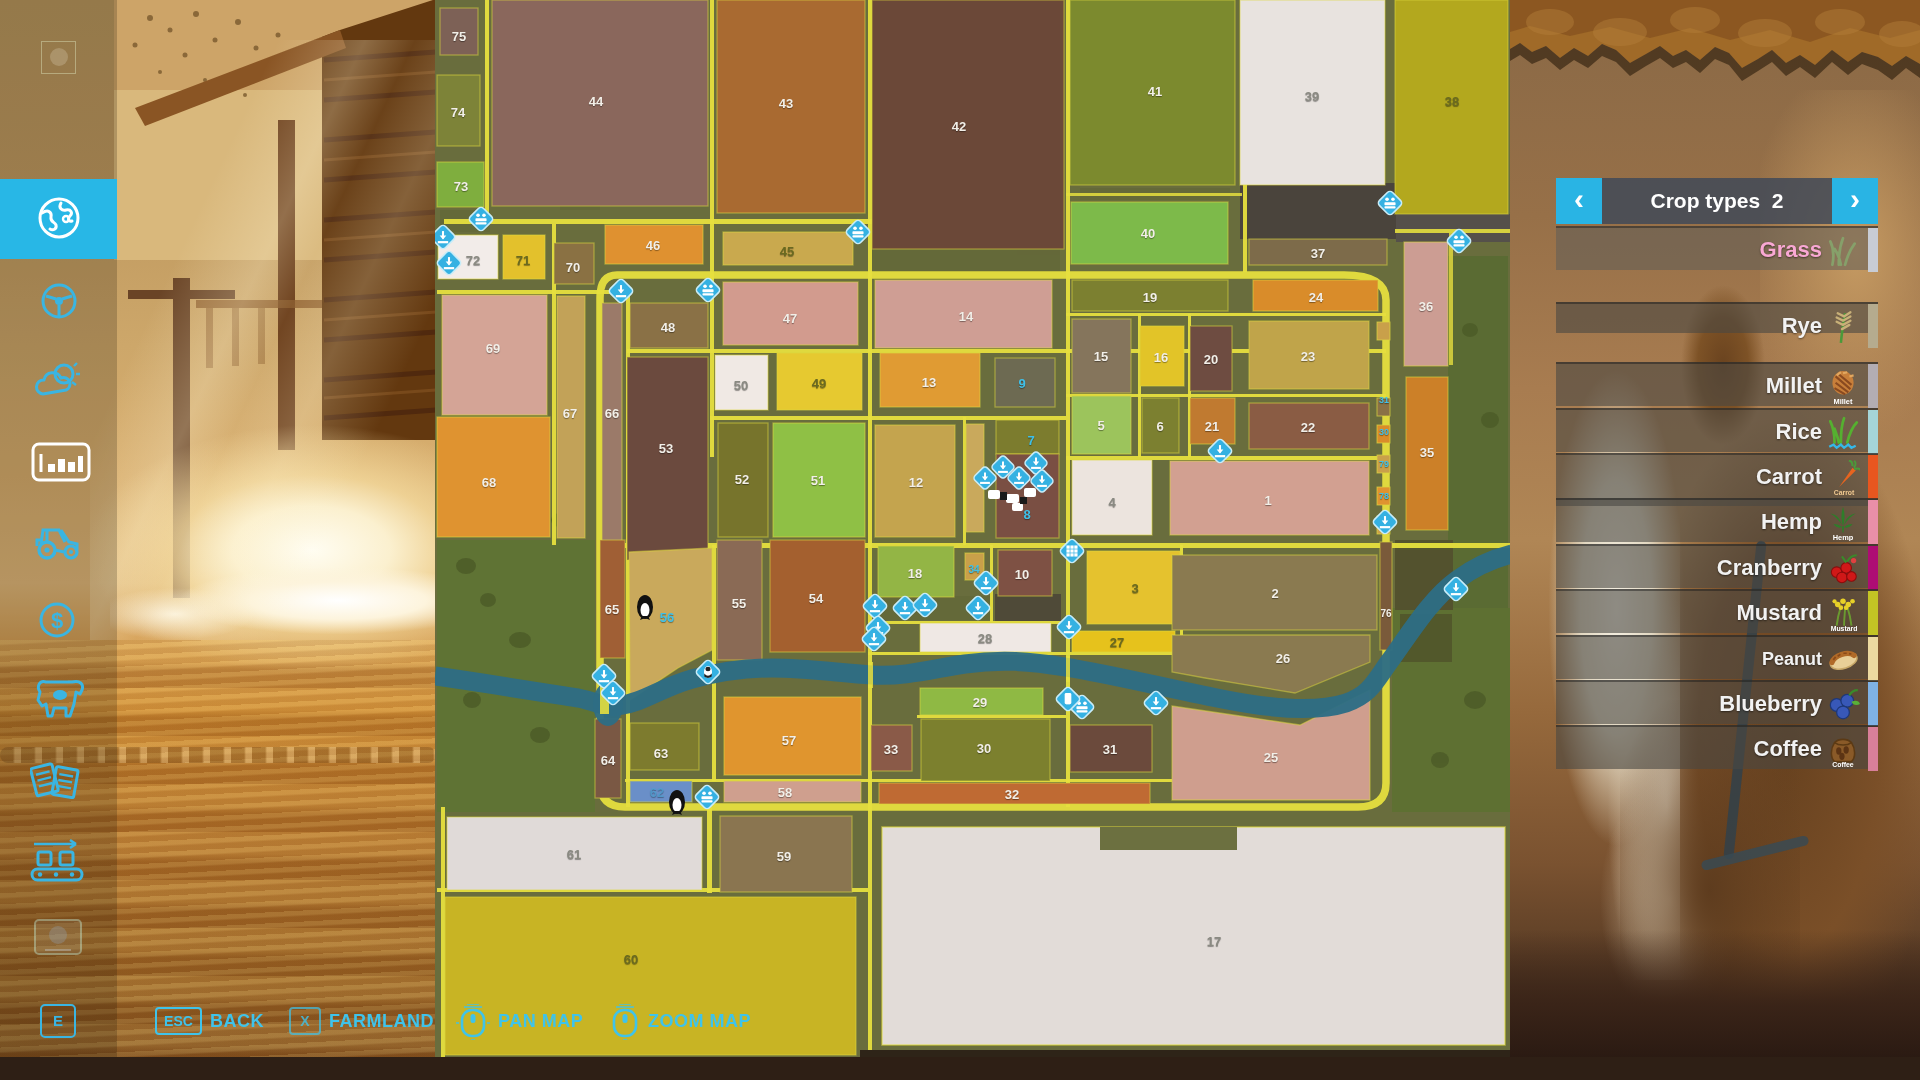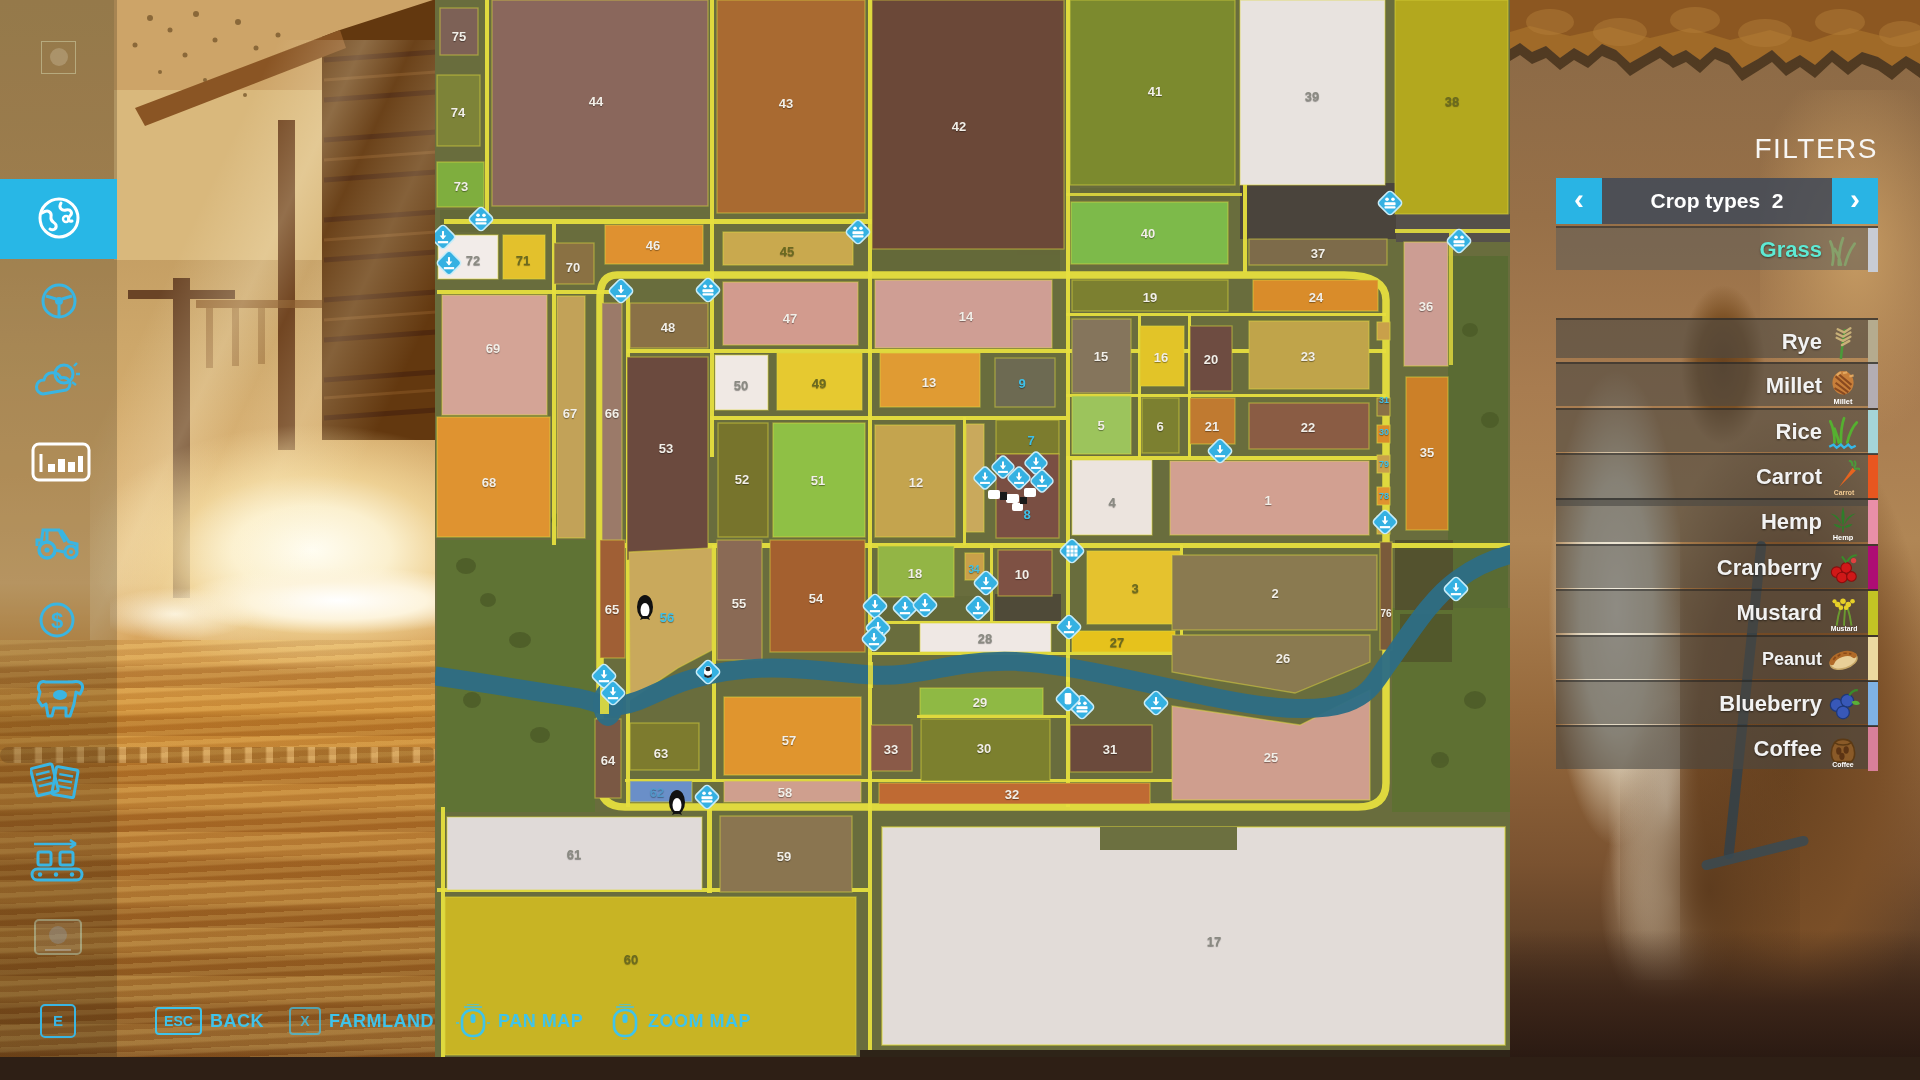--- a/index.html
+++ b/index.html
@@ -811,40 +811,39 @@
         <rect x="6" y="6" width="22" height="26" rx="10" fill="none" stroke="#3fc3ea" stroke-width="2.6"></rect>
         <rect x="14.5" y="10" width="5" height="9" rx="2.5" fill="#3fc3ea"></rect>
         <path d="M15 36 L19 36" stroke="#3fc3ea" stroke-width="2" opacity="0.7"></path>
       </svg>
 
   <div class="abs" style="left:498px;top:11px;font-size:18px;letter-spacing:0.5px;">ZOOM MAP</div>
 </div>
 
 <div class="abs" id="filters" style="left:1556px;top:130px;width:322px;height:680px;">
 
-  <div class="abs" style="right:0px;top:3px;width:322px;text-align:right;font-size:28px;color:#f7f6f4;letter-spacing:1.5px;">FILTERS</div>
 
   <div class="abs" style="left:0;top:48px;width:322px;height:46px;background:rgba(62,72,88,0.83);"></div>
 
   <div class="abs" style="left:0;top:48px;width:46px;height:46px;background:#29b4e4;color:#fff;font-size:30px;font-weight:bold;text-align:center;line-height:42px;">‹</div>
 
   <div class="abs" style="left:276px;top:48px;width:46px;height:46px;background:#29b4e4;color:#fff;font-size:30px;font-weight:bold;text-align:center;line-height:42px;">›</div>
 
   <div class="abs" style="left:46px;top:48px;width:230px;height:46px;color:#fff;font-size:21px;font-weight:bold;text-align:center;line-height:46px;">Crop types&nbsp; 2</div>
 
   <div class="abs" style="left:0;top:96px;width:322px;height:44px;background:rgba(95,92,88,0.55);border-top:2px solid rgba(25,25,25,0.45);">
-    <div class="abs" style="right:56px;top:0;height:44px;line-height:44px;font-size:22px;font-weight:bold;color:#5eead4;text-shadow:0 1px 2px rgba(0,0,0,0.5);">Grass</div>
+    <div class="abs" style="right:56px;top:0;height:44px;line-height:44px;font-size:22px;font-weight:bold;color:#f9a8d4;text-shadow:0 1px 2px rgba(0,0,0,0.5);">Grass</div>
     <svg class="abs" style="right:18px;top:5px;" width="34" height="36" viewBox="0 0 32 34">
           <path d="M6 30 C8 20 6 12 4 8 M12 30 C12 18 14 10 16 5 M18 30 C20 22 24 14 27 10 M14 30 C13 24 10 18 8 15" stroke="#86a06a" stroke-width="2.6" fill="none" stroke-linecap="round"></path>
         </svg>
     <div class="abs" style="right:0;top:0;width:10px;height:44px;background:#c8ccd4;"></div>
   </div>
 
 
-  <div class="abs" style="left:0;top:188px;width:322px;height:40px;background:rgba(74,71,67,0.60);border-top:2px solid rgba(25,25,25,0.45);">
+  <div class="abs" style="left:0;top:172px;width:322px;height:31px;background:rgba(74,71,67,0.60);border-top:2px solid rgba(25,25,25,0.45);">
     <div class="abs" style="right:56px;top:0;height:44px;line-height:44px;font-size:22px;font-weight:bold;color:#f2f2f2;text-shadow:0 1px 2px rgba(0,0,0,0.5);">Rye</div>
     <svg class="abs" style="right:18px;top:5px;" width="34" height="36" viewBox="0 0 32 34">
           <path d="M14 32 C15 22 16 14 18 4" stroke="#4a9a3a" stroke-width="2.4" fill="none"></path>
           <g stroke="#c8b078" stroke-width="2.2" stroke-linecap="round">
             <path d="M17 7 L23 3 M16 11 L23 7 M16 15 L23 11 M15 19 L22 15 M17 7 L11 4 M16 11 L10 8 M16 15 L10 12"></path>
           </g>
         </svg>
     <div class="abs" style="right:0;top:0;width:10px;height:44px;background:#b5ab8e;"></div>
   </div>
 

